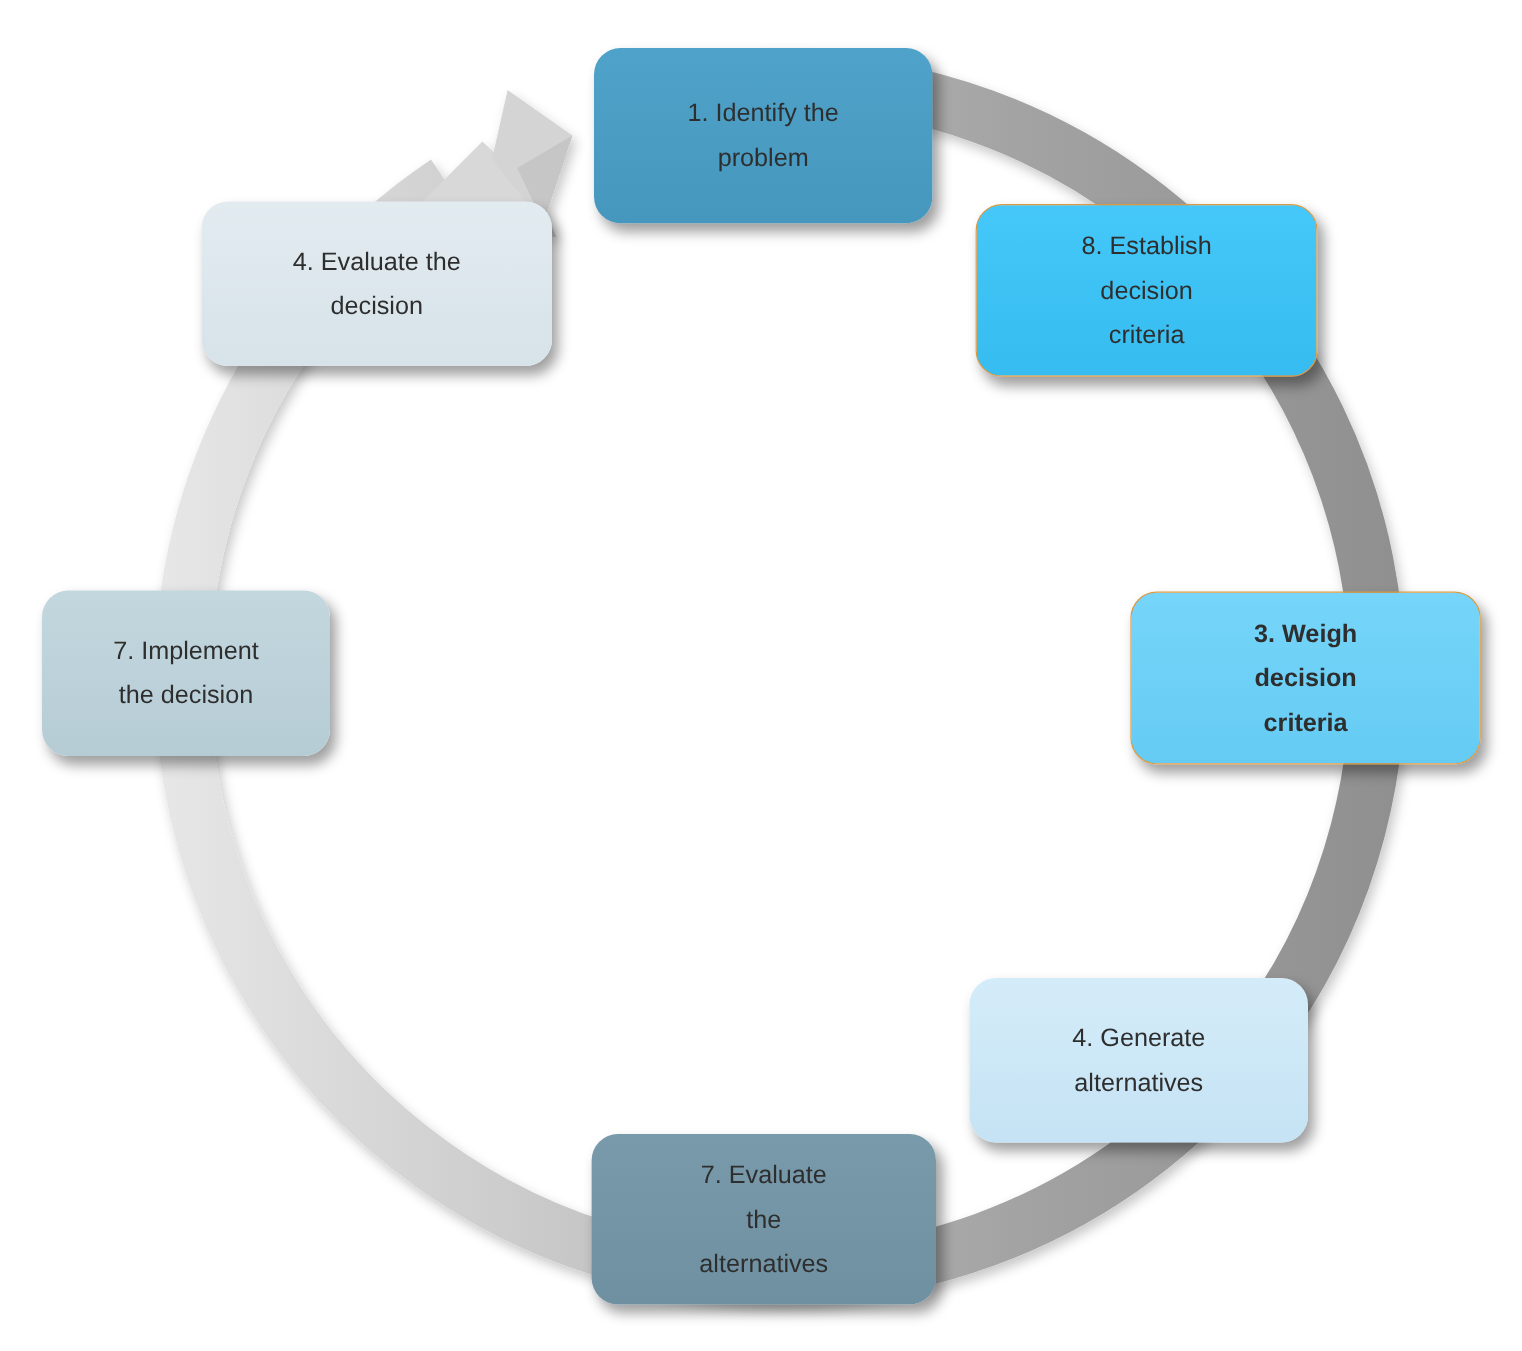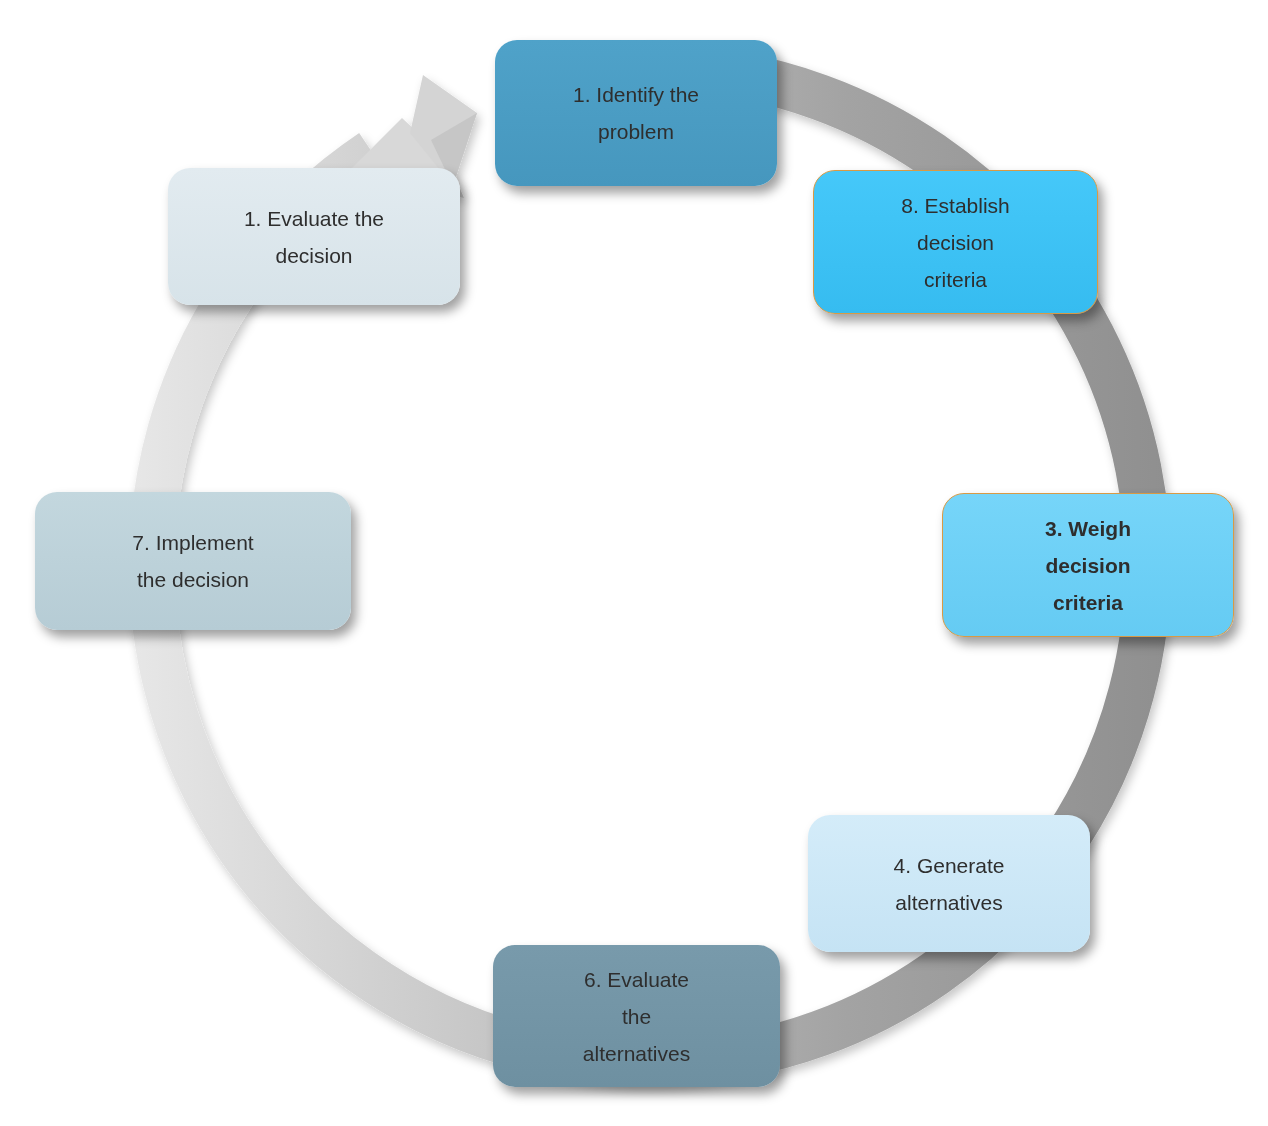--- a/index.html
+++ b/index.html
@@ -20,21 +20,21 @@
     font-size:21px;line-height:37px;
     text-align:center;
   }
   .step .lbl{white-space:pre-line;}
   .s1{left:495px;top:40px;width:282px;height:146px;background:linear-gradient(180deg,#4fa2c9,#4697be);}
   .s2{left:813px;top:170px;width:283px;height:142px;background:linear-gradient(180deg,#45c8f9,#36bcf0);border:1px solid #d89a45;}
   .s3{left:942px;top:493px;width:290px;height:142px;background:linear-gradient(180deg,#76d5f9,#65cbf3);border:1px solid #d89a45;font-weight:bold;}
   .s4{left:808px;top:815px;width:282px;height:137px;background:linear-gradient(180deg,#d4ecf9,#c5e3f4);}
   .s5{left:493px;top:945px;width:287px;height:142px;background:linear-gradient(180deg,#789aab,#6e90a1);}
   .s6{left:167px;top:815px;width:290px;height:137px;background:linear-gradient(180deg,#bdcbd3,#b0c1ca;);background-color:#b9c8d0;}
-  .s7{left:35px;top:492px;width:316px;height:138px;background:linear-gradient(180deg,#c3d7de,#b6ccd5);border-radius:22px;}
+  .s7{left:35px;top:492px;width:240px;height:138px;background:linear-gradient(180deg,#c3d7de,#b6ccd5);border-radius:22px;}
   .s8{left:168px;top:168px;width:292px;height:137px;background:linear-gradient(180deg,#e2ebf0,#d7e3e9);}
 </style>
 </head>
 <body>
 
 <div class="canvas">
 
   <svg class="arrow-svg" width="1268" height="1126" viewBox="0 0 1268 1126">
     <defs>
       <linearGradient id="ringGrad" gradientUnits="userSpaceOnUse" x1="1170" y1="565" x2="90" y2="565">
@@ -73,26 +73,26 @@
   <div class="step s3">
     <span class="lbl">3. Weigh
 decision
 criteria</span>
   </div>
   <div class="step s4">
     <span class="lbl">4. Generate
 alternatives</span>
   </div>
   <div class="step s5">
-    <span class="lbl">6. Evaluate
+    <span class="lbl">7. Evaluate
 the
 alternatives</span>
   </div>
   <div class="step s7">
     <span class="lbl">7. Implement
 the decision</span>
   </div>
   <div class="step s8">
-    <span class="lbl">1. Evaluate the
+    <span class="lbl">4. Evaluate the
 decision</span>
   </div>
 
 </div>
 
 </body></html>

